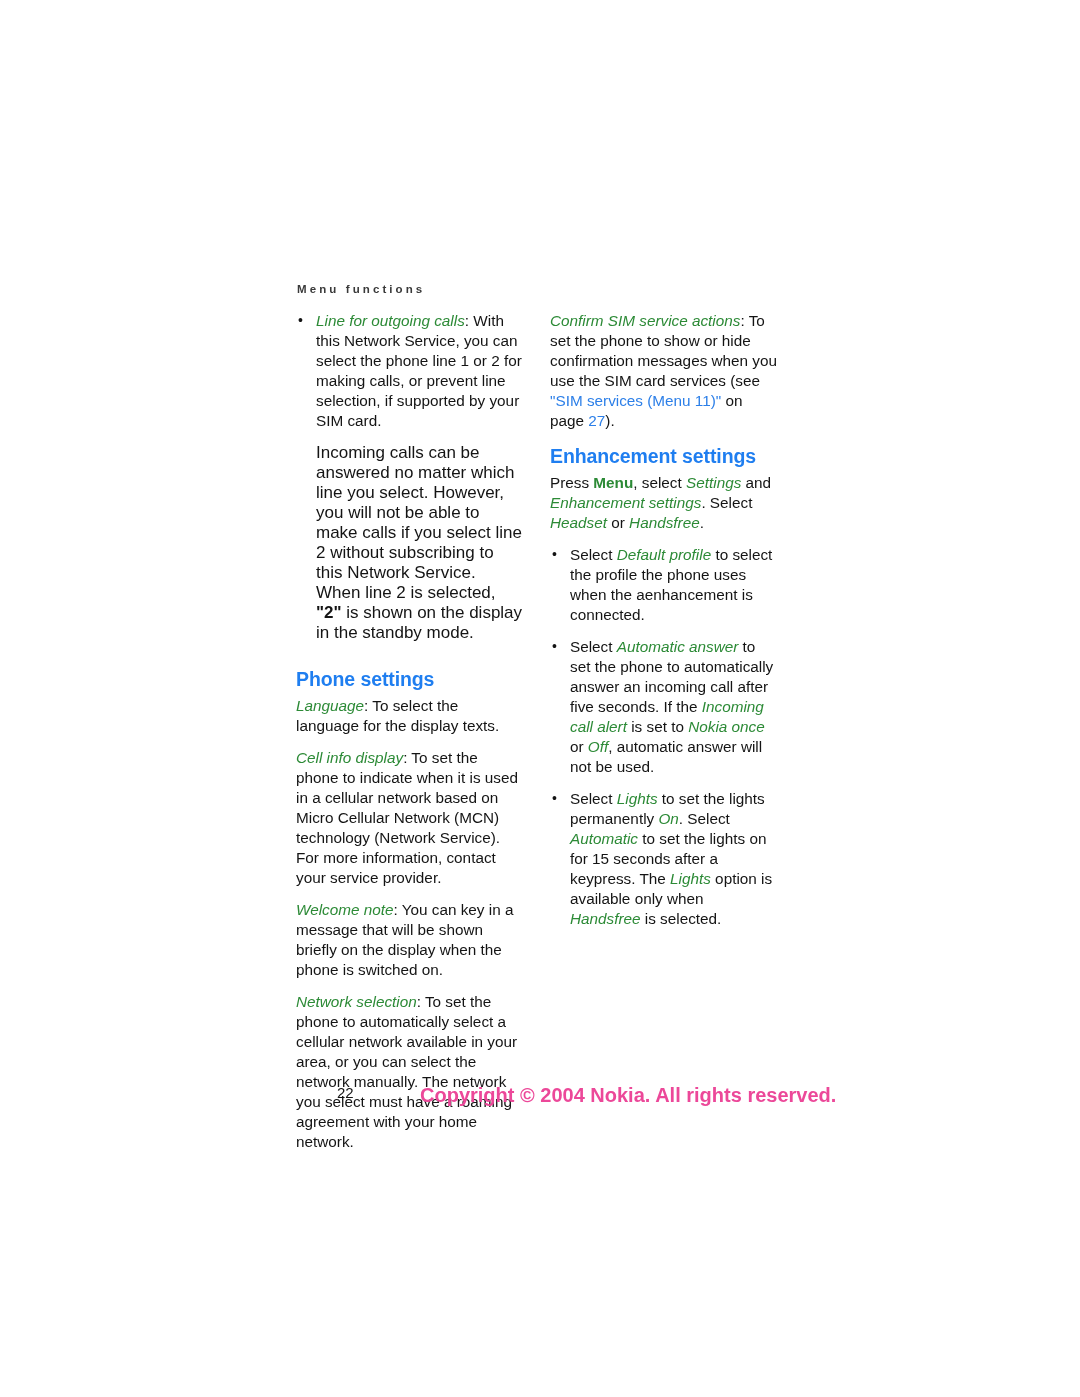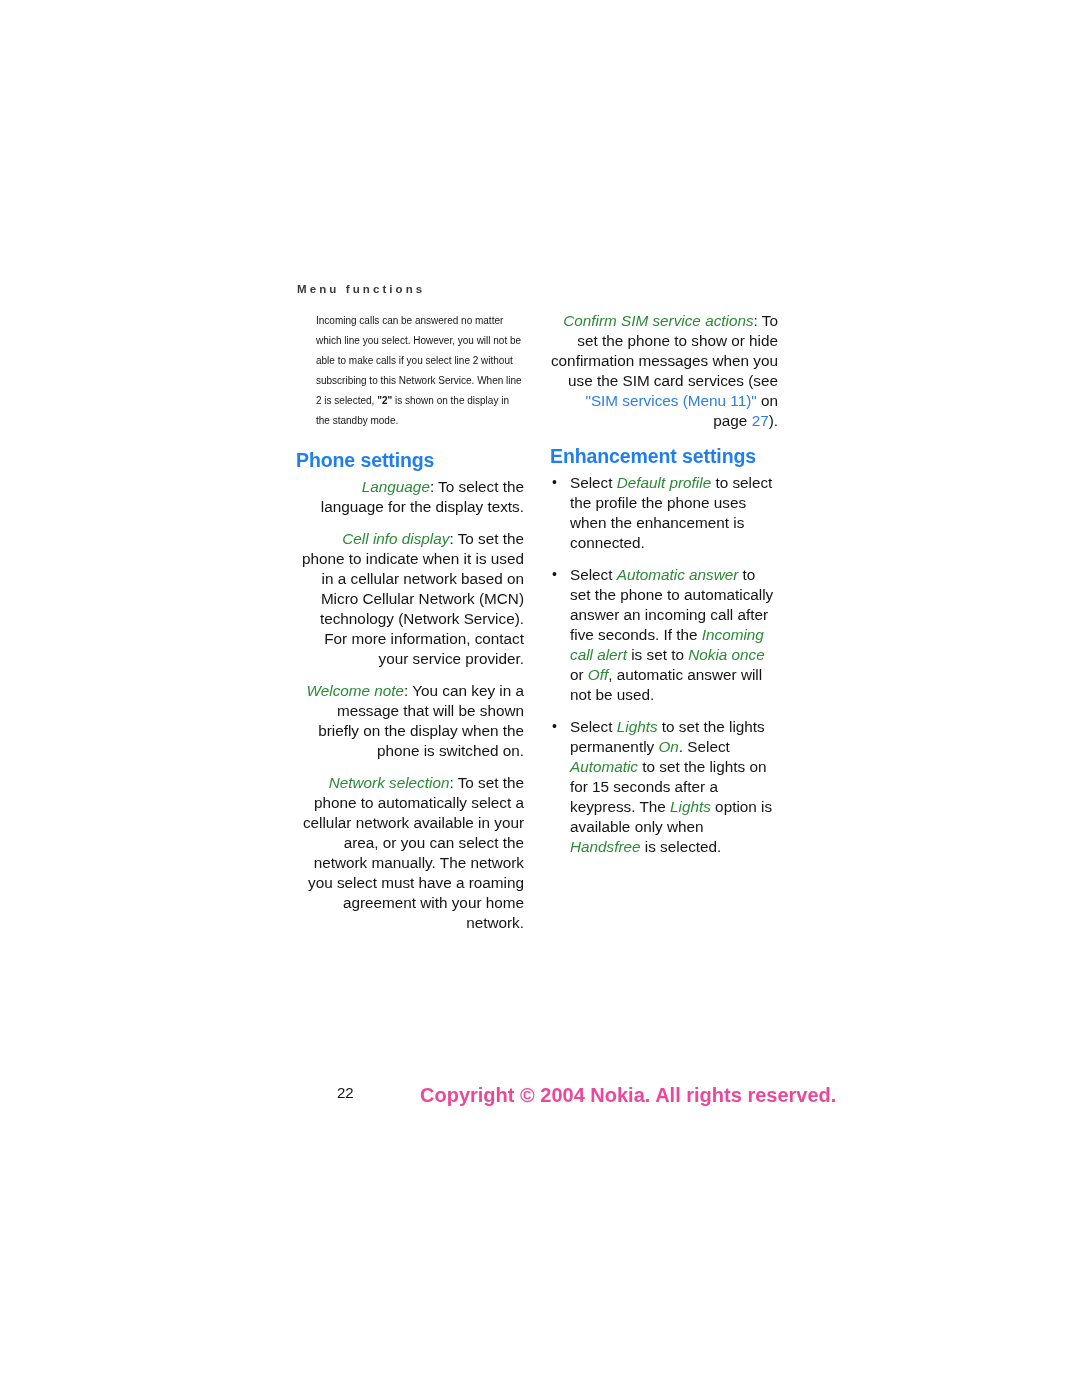--- a/index.html
+++ b/index.html
@@ -48,21 +48,21 @@
     top: 0;
     width: 228px;
   }
   .col-left  { left: 0px; }
   .col-right { left: 254px; }
 
   p {
     margin: 0 0 12px 0;
     font-size: 15.3px;
     line-height: 20px;
-    text-align: right;
+    text-align: left;
     color: #141414;
   }
 
   
   .bullet {
     position: relative;
     padding-left: 20px;
     margin: 0 0 12px 0;
     font-size: 15.3px;
     line-height: 20px;
@@ -73,22 +73,22 @@
     position: absolute;
     left: 2px;
     top: -1px;
     font-size: 14px;
     color: #141414;
   }
 
   
   .bullet-cont {
     padding-left: 20px;
-    margin: 0 0 16px 0;
-    font-size: 10px;
+    margin: 0 0 23px 0;
+    font-size: 17px;
     line-height: 20px;
     color: #141414;
   }
 
   h2 {
     margin: 0 0 4px 0;
     font-size: 19.5px;
     line-height: 26px;
     font-weight: bold;
     color: #1f7ef0;
@@ -132,20 +132,23 @@
 <body>
 
 <div class="page">
 
   <div class="running-header">Menu functions</div>
 
   <div class="columns">
 
     <div class="col col-left">
 
+      <div class="bullet">
+        <span class="term">Line for outgoing calls</span><span>: With this Network Service, you can select the phone line 1 or 2 for making calls, or prevent line selection, if supported by your SIM card.</span>
+      </div>
 
       <div class="bullet-cont">
         <span>Incoming calls can be answered no matter which line you select. However, you will not be able to make calls if you select line 2 without subscribing to this Network Service. When line 2 is selected, </span><b>"2"</b><span> is shown on the display in the standby mode.</span>
       </div>
 
       <h2 class="spaced-top">Phone settings</h2>
 
       <p>
         <span class="term">Language</span><span>: To select the language for the display texts.</span>
       </p>
@@ -166,23 +169,26 @@
 
     <div class="col col-right">
 
       <p>
         <span class="term">Confirm SIM service actions</span><span>: To set the phone to show or hide confirmation messages when you use the SIM card services (see </span><a class="link" href="#" style="text-decoration:none">"SIM services (Menu 11)"</a><span> on page </span><a class="link" href="#" style="text-decoration:none">27</a><span>).</span>
       </p>
 
       <h2>Enhancement settings</h2>
 
 
-
-      <div class="bullet">
-        <span>Select </span><span class="term">Default profile</span><span> to select the profile the phone uses when the enhancement is connected.</span>
+      <p>
+        <span>Press </span><span class="term-b">Menu</span><span>, select </span><span class="term">Settings</span><span> and </span><span class="term">Enhancement settings</span><span>. Select </span><span class="term">Headset</span><span> or </span><span class="term">Handsfree</span><span>.</span>
+      </p>
+
+      <div class="bullet">
+        <span>Select </span><span class="term">Default profile</span><span> to select the profile the phone uses when the aenhancement is connected.</span>
       </div>
 
       <div class="bullet">
         <span>Select </span><span class="term">Automatic answer</span><span> to set the phone to automatically answer an incoming call after five seconds. If the </span><span class="term">Incoming call alert</span><span> is set to </span><span class="term">Nokia once</span><span> or </span><span class="term">Off</span><span>, automatic answer will not be used.</span>
       </div>
 
       <div class="bullet">
         <span>Select </span><span class="term">Lights</span><span> to set the lights permanently </span><span class="term">On</span><span>. Select </span><span class="term">Automatic</span><span> to set the lights on for 15 seconds after a keypress. The </span><span class="term">Lights</span><span> option is available only when </span><span class="term">Handsfree</span><span> is selected.</span>
       </div>
 

